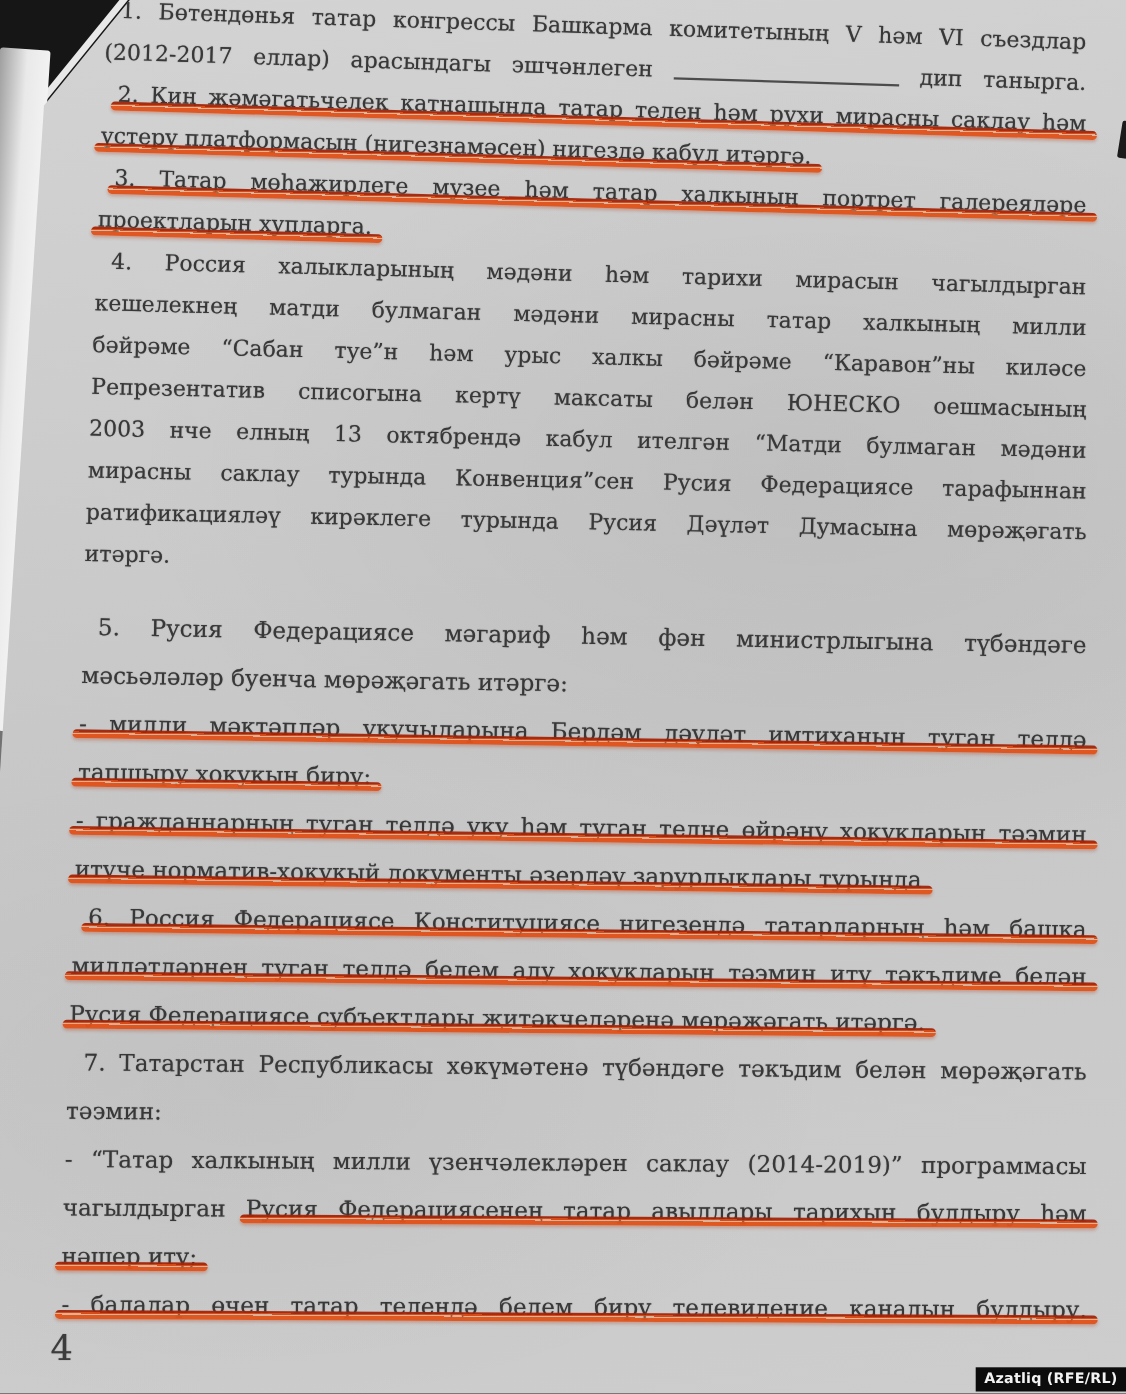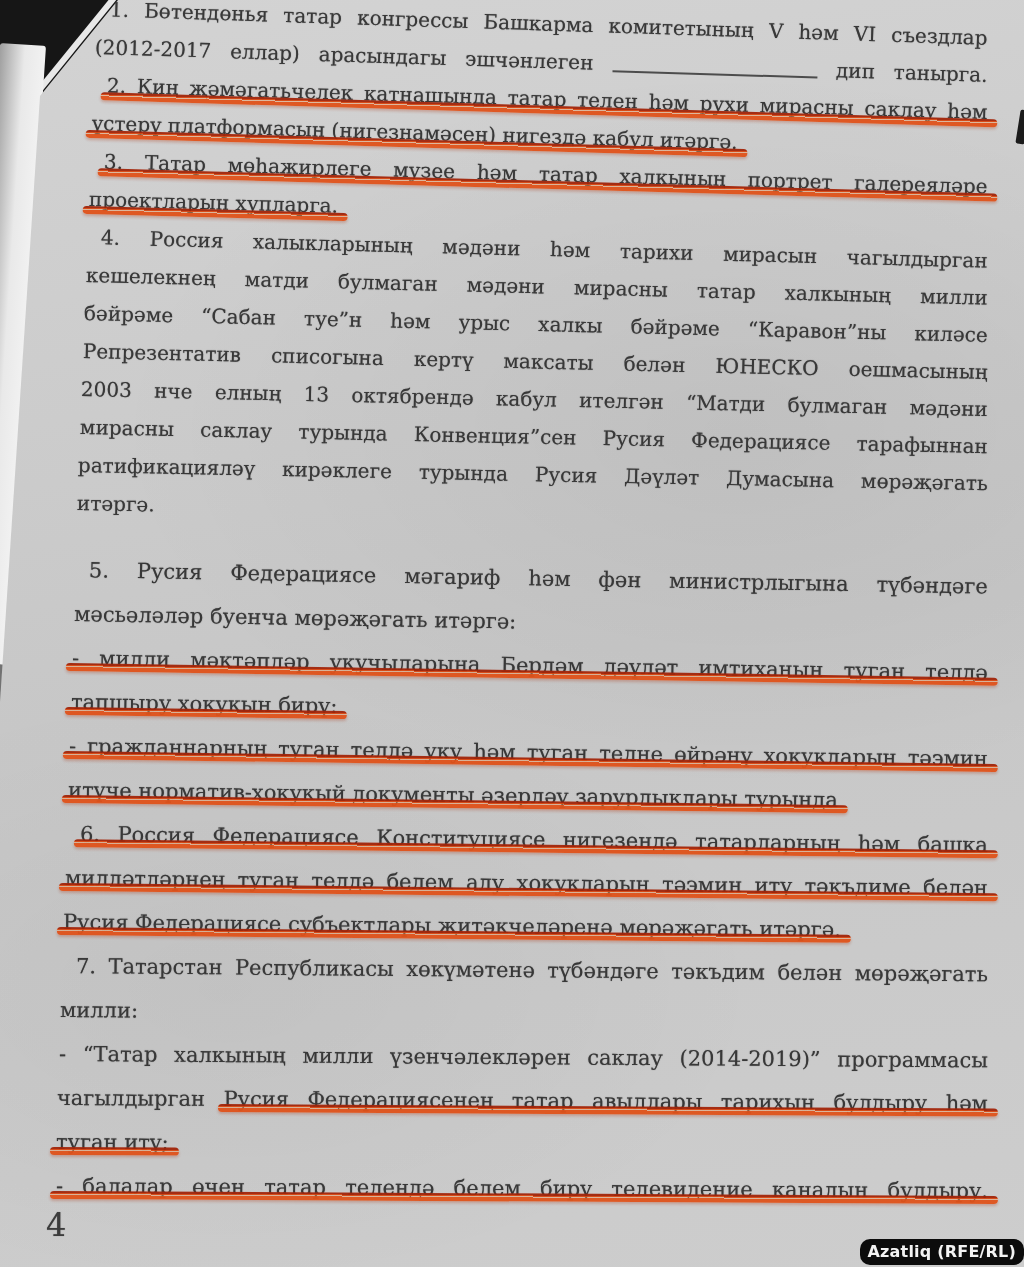--- a/index.html
+++ b/index.html
@@ -28,22 +28,22 @@
       border-radius:4px;opacity:.95;
       background:linear-gradient(180deg,#a2250a 0 2px,#d8450f 2px 3px,
                  rgba(240,150,90,.45) 3px 4px,#e0521a 4px 8px);
       box-shadow:0 2px 3px rgba(170,50,15,.30);}
   .sec-b .u::after{bottom:-1px;}
   .blank-rule{display:inline-block;width:205px;height:14px;
       border-bottom:2px solid #4c4c4c;transform:translateY(2px);}
   .page-num{position:absolute;left:46px;top:1206px;font-size:32px;color:#3c3c3c;
       text-shadow:0 0 1px rgba(55,55,55,.6);}
   .watermark{position:absolute;right:0;bottom:2px;background:#0c0c0c;color:#f3f3f3;
-      font-family:"DejaVu Sans","Liberation Sans",sans-serif;font-size:16px;font-weight:bold;
-      padding:3px 8px 4px 8px;letter-spacing:.2px;border-radius:10px;}
+      font-family:"DejaVu Sans","Liberation Sans",sans-serif;font-size:13px;font-weight:bold;
+      padding:3px 8px 4px 8px;letter-spacing:.2px;}
 </style>
 </head>
 <body>
 
 <div class="photo">
 
   <svg class="backdrop" width="1024" height="1267" viewBox="0 0 1024 1267" xmlns="http://www.w3.org/2000/svg">
     <path d="M0 0 H132 L40 98 L0 114 Z" fill="#161616"></path>
     <line x1="114" y1="-2" x2="36" y2="94" stroke="#e8e8e8" stroke-width="6"></line>
     <g fill="#191919">
@@ -78,24 +78,24 @@
         <div class="line sec-b full" style="margin-top: 26px; margin-left: 19px; padding-left: 14px; transform: rotate(1.04deg); transform-origin: 0px 50%;"><span>5. Русия Федерациясе мәгариф һәм фән министрлыгына түбәндәге</span></div>
         <div class="line sec-b" style="margin-left: 18px; transform: rotate(0.98deg); transform-origin: 0px 50%;"><span>мәсьәләләр буенча мөрәҗәгать итәргә:</span></div>
         <div class="line sec-b full" style="margin-left: 16px; transform: rotate(0.92deg); transform-origin: 0px 50%;"><span class="u">- милли мәктәпләр укучыларына Бердәм дәүләт имтиханын туган телдә</span></div>
         <div class="line sec-b" style="margin-left: 15px; transform: rotate(0.86deg); transform-origin: 0px 50%;"><span class="u">тапшыру хокукын бирү:</span></div>
         <div class="line sec-b full" style="margin-left: 13px; transform: rotate(0.81deg); transform-origin: 0px 50%;"><span class="u">- гражданнарның туган телдә уку һәм туган телне өйрәнү хокукларын тәэмин</span></div>
         <div class="line sec-b" style="margin-left: 12px; transform: rotate(0.75deg); transform-origin: 0px 50%;"><span class="u">итүче норматив-хокукый документы әзерләү зарурлыклары турында</span></div>
         <div class="line sec-b full" style="margin-left: 10px; padding-left: 14px; transform: rotate(0.69deg); transform-origin: 0px 50%;"><span class="u">6. Россия Федерациясе Конституциясе нигезендә татарларның һәм башка</span></div>
         <div class="line sec-b full" style="margin-left: 9px; transform: rotate(0.63deg); transform-origin: 0px 50%;"><span class="u">милләтләрнең туган телдә белем алу хокукларын тәэмин итү тәкъдиме белән</span></div>
         <div class="line sec-b" style="margin-left: 7px; transform: rotate(0.57deg); transform-origin: 0px 50%;"><span class="u">Русия Федерациясе субъектлары җитәкчеләренә мөрәҗәгать итәргә.</span></div>
         <div class="line sec-b full" style="margin-left: 6px; padding-left: 14px; transform: rotate(0.52deg); transform-origin: 0px 50%;"><span>7. Татарстан Республикасы хөкүмәтенә түбәндәге тәкъдим белән мөрәҗәгать</span></div>
-        <div class="line sec-b" style="margin-left: 4px; transform: rotate(0.46deg); transform-origin: 0px 50%;"><span>милли:</span></div>
+        <div class="line sec-b" style="margin-left: 4px; transform: rotate(0.46deg); transform-origin: 0px 50%;"><span>тәэмин:</span></div>
         <div class="line sec-b full" style="margin-left: 3px; transform: rotate(0.4deg); transform-origin: 0px 50%;"><span>- “Татар халкының милли үзенчәлекләрен саклау (2014-2019)” программасы</span></div>
         <div class="line sec-b full" style="margin-left: 1px; transform: rotate(0.34deg); transform-origin: 0px 50%;"><span>чагылдырган </span><span class="u">Русия Федерациясенең татар авыллары тарихын булдыру һәм</span></div>
-        <div class="line sec-b" style="margin-left: 0px; transform: rotate(0.3deg); transform-origin: 0px 50%;"><span class="u">туган итү;</span></div>
+        <div class="line sec-b" style="margin-left: 0px; transform: rotate(0.3deg); transform-origin: 0px 50%;"><span class="u">нәшер итү;</span></div>
         <div class="line sec-b full" style="margin-left: 0px; transform: rotate(0.3deg); transform-origin: 0px 50%;"><span class="u">- балалар өчен татар телендә белем бирү телевидение каналын булдыру.</span></div>
       </div>
     <div class="page-num">4</div>
   </div>
 
   <div class="sliver"></div>
 
   <div class="watermark">Azatliq (RFE/RL)</div>
 </div>
 

